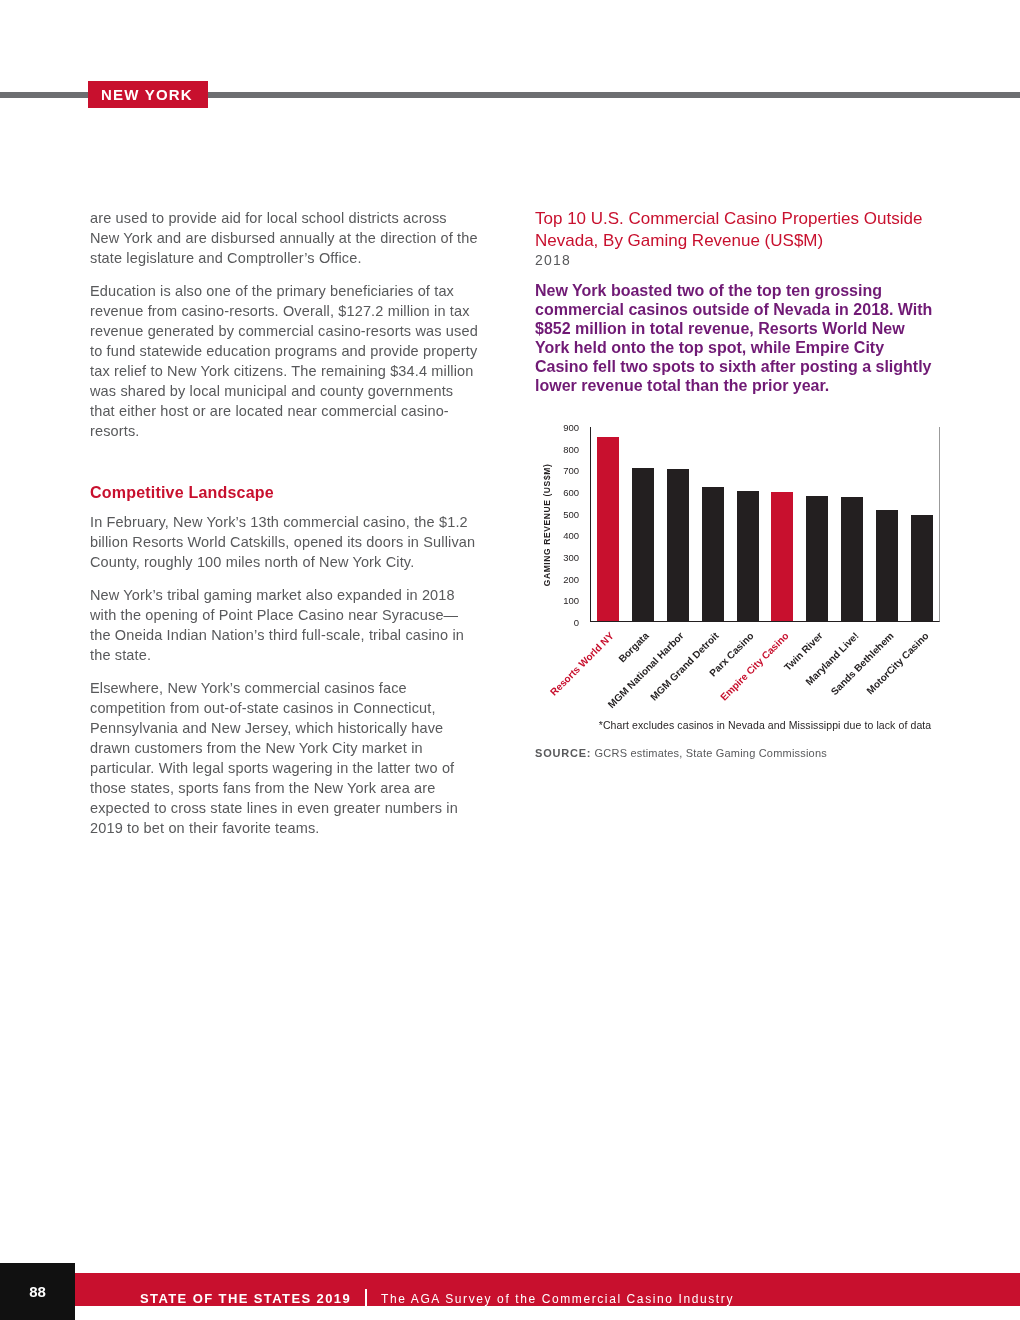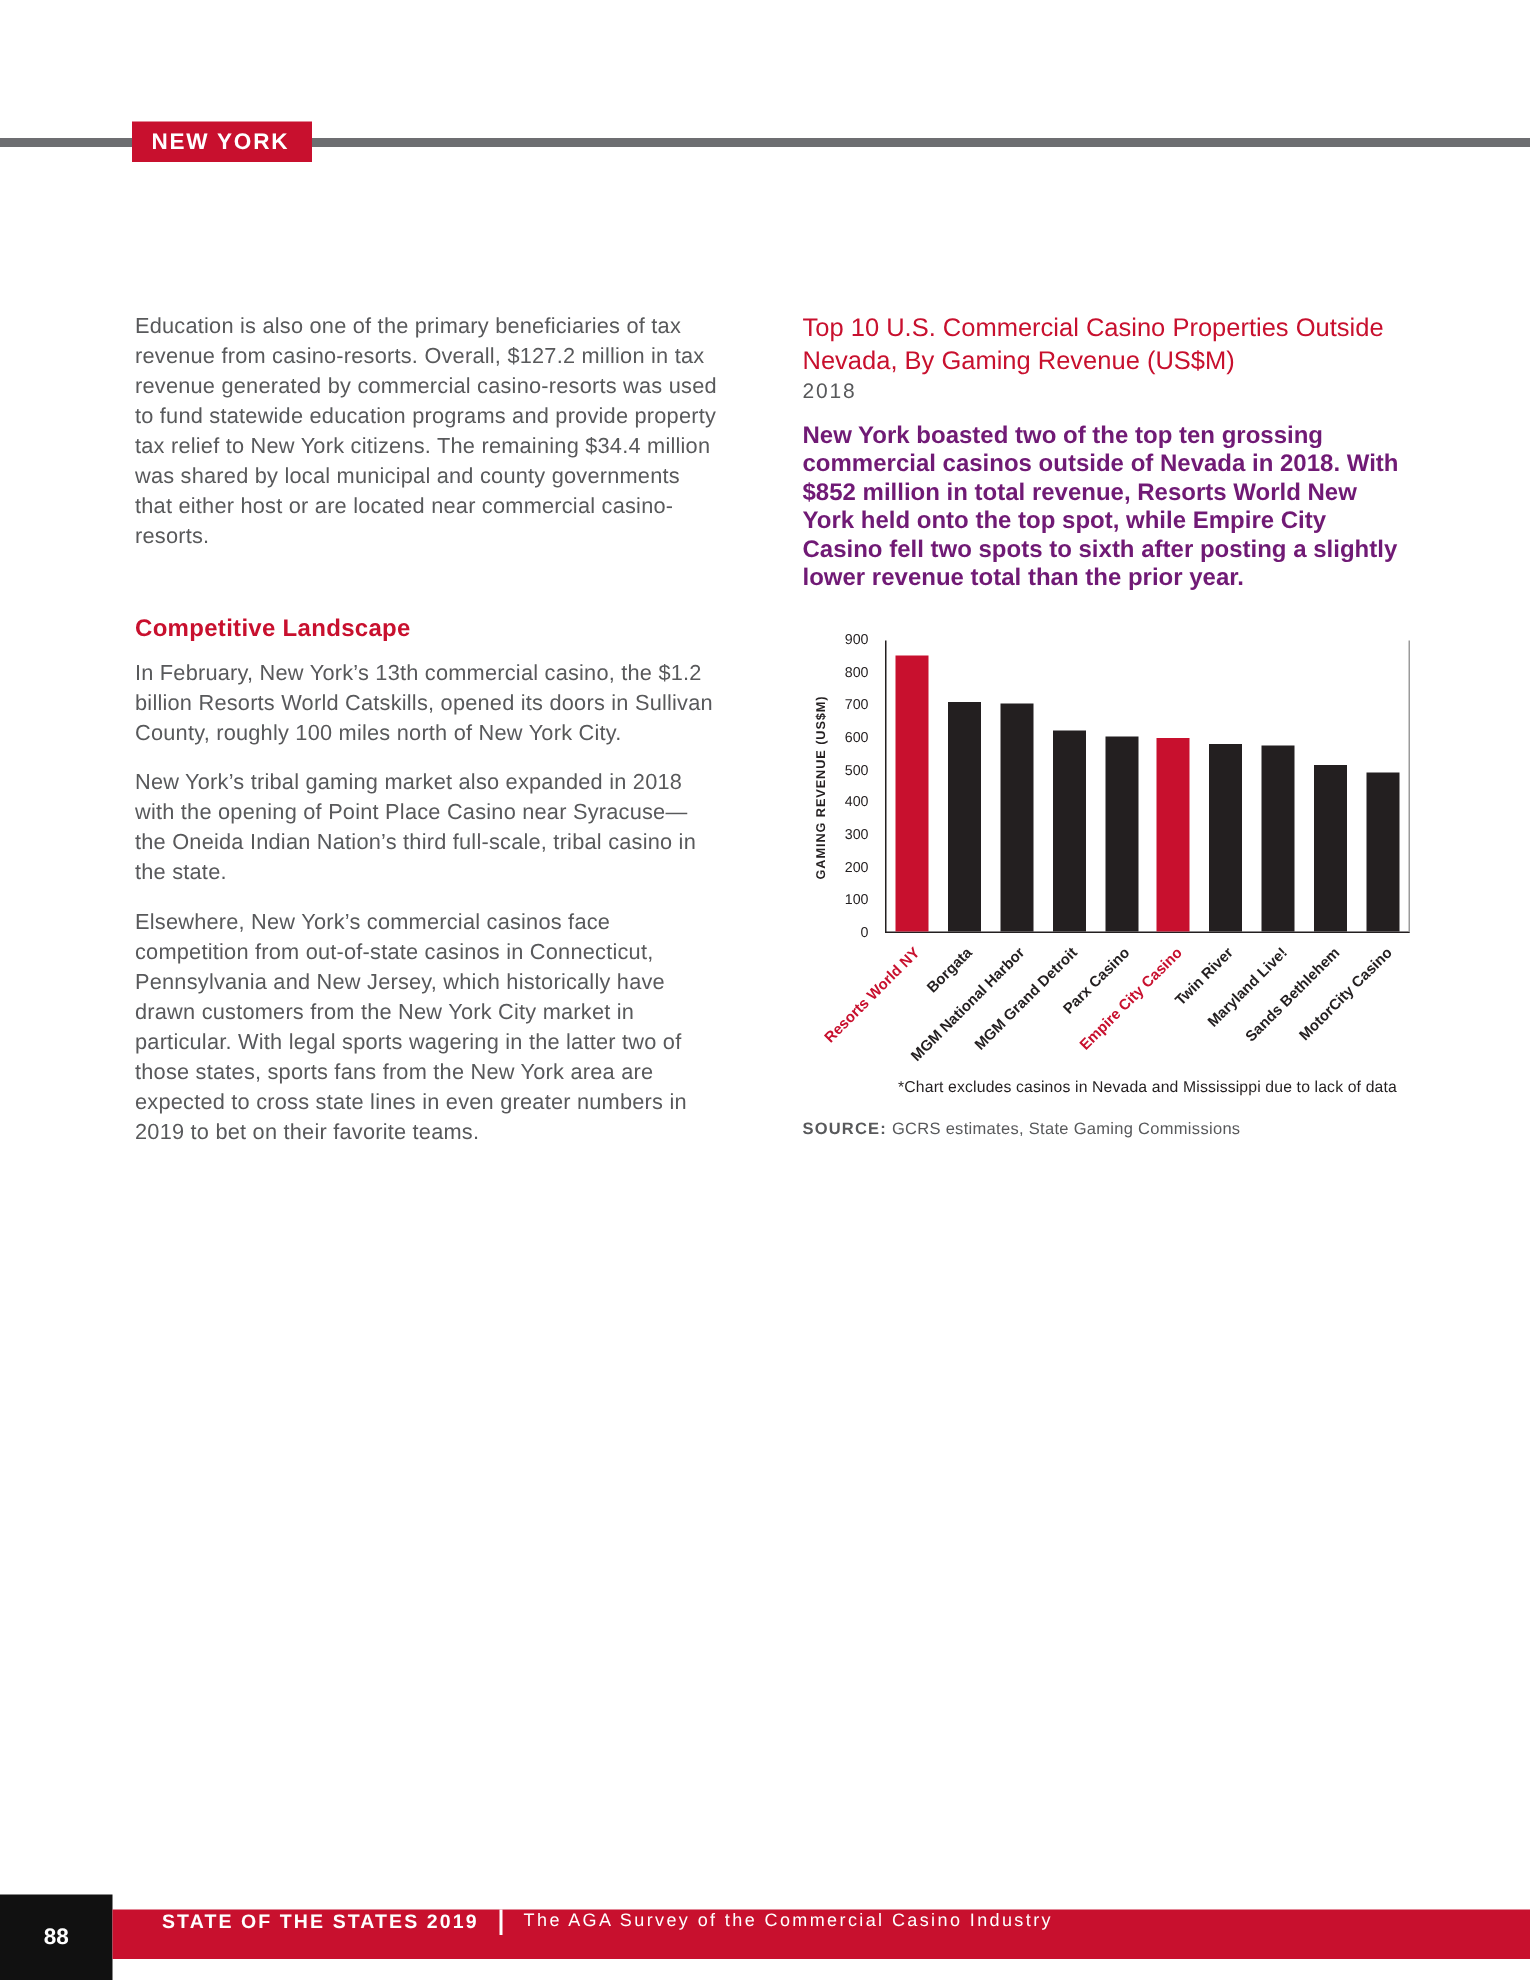--- a/index.html
+++ b/index.html
@@ -185,22 +185,22 @@
   }
   .footer-bar {
     position: absolute;
     left: 75px;
     right: 0;
     bottom: 14px;
     height: 33px;
     background: #c8102e;
     color: #ffffff;
     display: flex;
-    align-items: flex-start;
-    padding-left: 33px;
+    align-items: flex-end;
+    padding-left: 65px;
   }
   .footer-title {
     font-size: 13px;
     font-weight: bold;
     letter-spacing: 1.4px;
   }
   .footer-divider {
     width: 2px;
     height: 17px;
     background: #ffffff;
@@ -213,20 +213,21 @@
 </style>
 </head>
 <body>
 
 <div class="page">
 
   <div class="top-rule"></div>
   <div class="state-tab">NEW YORK</div>
 
   <div class="col-left">
+    <p>are used to provide aid for local school districts across New York and are disbursed annually at the direction of the state legislature and Comptroller’s Office.</p>
     <p>Education is also one of the primary beneficiaries of tax revenue from casino-resorts. Overall, $127.2 million in tax revenue generated by commercial casino-resorts was used to fund statewide education programs and provide property tax relief to New York citizens. The remaining $34.4 million was shared by local municipal and county governments that either host or are located near commercial casino-resorts.</p>
     <div class="section-heading">Competitive Landscape</div>
     <p>In February, New York’s 13th commercial casino, the $1.2 billion Resorts World Catskills, opened its doors in Sullivan County, roughly 100 miles north of New York City.</p>
     <p>New York’s tribal gaming market also expanded in 2018 with the opening of Point Place Casino near Syracuse—the Oneida Indian Nation’s third full-scale, tribal casino in the state.</p>
     <p>Elsewhere, New York’s commercial casinos face competition from out-of-state casinos in Connecticut, Pennsylvania and New Jersey, which historically have drawn customers from the New York City market in particular. With legal sports wagering in the latter two of those states, sports fans from the New York area are expected to cross state lines in even greater numbers in 2019 to bet on their favorite teams.</p>
   </div>
 
   <div class="col-right">
     <div class="chart-title">Top 10 U.S. Commercial Casino Properties Outside Nevada, By Gaming Revenue (US$M)</div>
     <div class="chart-year">2018</div>

